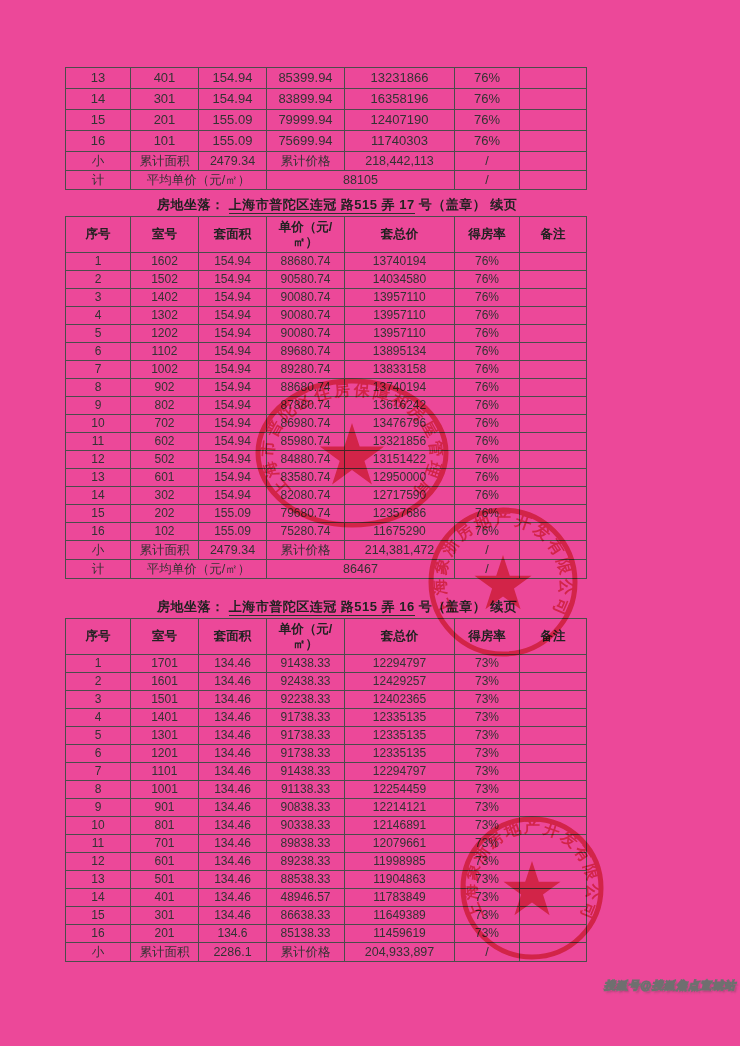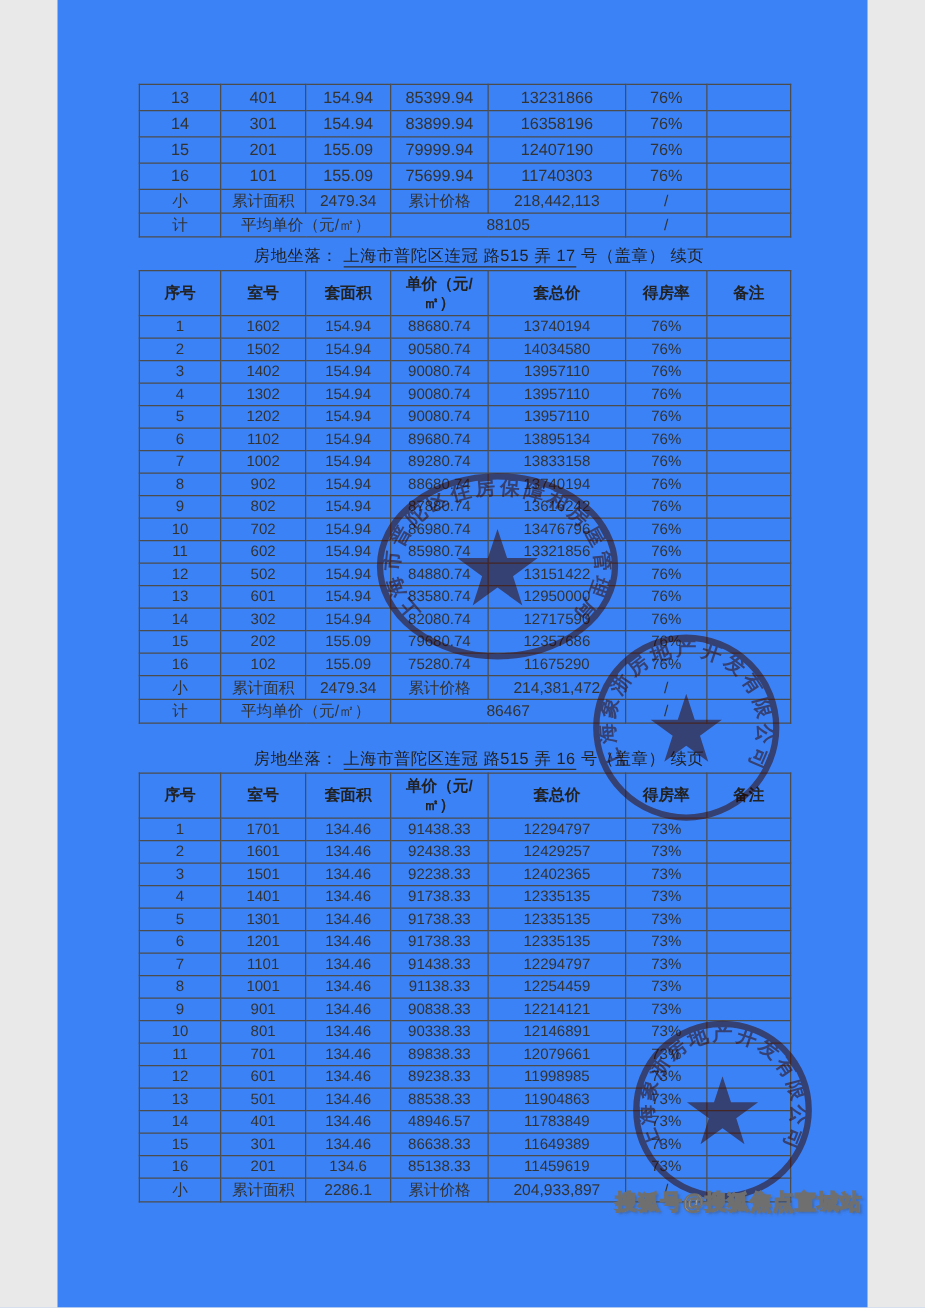--- a/index.html
+++ b/index.html
@@ -1,26 +1,26 @@
 <!DOCTYPE html>
 <html><head>
 <meta charset="utf-8">
 <style>
   html,body{margin:0;padding:0;background:#e9e9e9;}
   .page{
-    position:relative;width:648px;height:1046px;margin:0 auto;
-    background:#3b82f6;overflow:hidden;
+    position:relative;width:740px;height:1046px;margin:0 auto;
+    background:#ec4899;overflow:hidden;
     font-family:"Liberation Sans", sans-serif;color:#2e2e2e;
   }
   .sec{position:absolute;left:65px;width:521px;}
   #sec0{top:67px;}
   #sec1{top:197px;}
   #sec2{top:599px;}
   .title{
-    font-size:13px;font-weight:normal;color:#222;
+    font-size:13px;font-weight:bold;color:#222;
     padding-left:92px;height:16px;line-height:15px;margin-bottom:3px;
     letter-spacing:.5px;white-space:nowrap;
   }
   .title .u{border-bottom:1.5px solid #2e2e2e;padding-bottom:1px;}
   table.price{
     border-collapse:collapse;table-layout:fixed;width:521px;
     background:transparent;
   }
   table.price td, table.price th{
     border:1.4px solid #4c4c4c;text-align:center;vertical-align:middle;
@@ -29,26 +29,27 @@
   }
   table.price thead th{height:35px;font-size:12.5px;font-weight:bold;color:#222;}
   #sec0 tbody[data-table] td{height:20px;font-size:13px;}
   tbody.sum td{height:18px;font-size:12.5px;}
   td.b{font-weight:bold;color:#222;}
   
   svg.seal{position:absolute;mix-blend-mode:multiply;opacity:.72;pointer-events:none;}
   svg.seal text{font-family:"Liberation Sans", sans-serif;font-weight:bold;}
   
   .watermark{
-    position:absolute;top:950px;right:4px;
-    font-size:17px;font-weight:bold;letter-spacing:1px;
+    position:absolute;top:978px;right:4px;
+    font-size:11px;font-weight:bold;letter-spacing:1px;
     color:rgba(255,255,255,.92);
     -webkit-text-stroke:1.2px #6f6f6f;
     text-shadow:2px 2px 2px rgba(70,70,70,.45);
     white-space:nowrap;
+    font-style:italic;
   }
 </style>
 </head>
 <body>
 
 <div class="page">
 
   <section class="sec" id="sec0">
     <table class="price">
       <colgroup>

